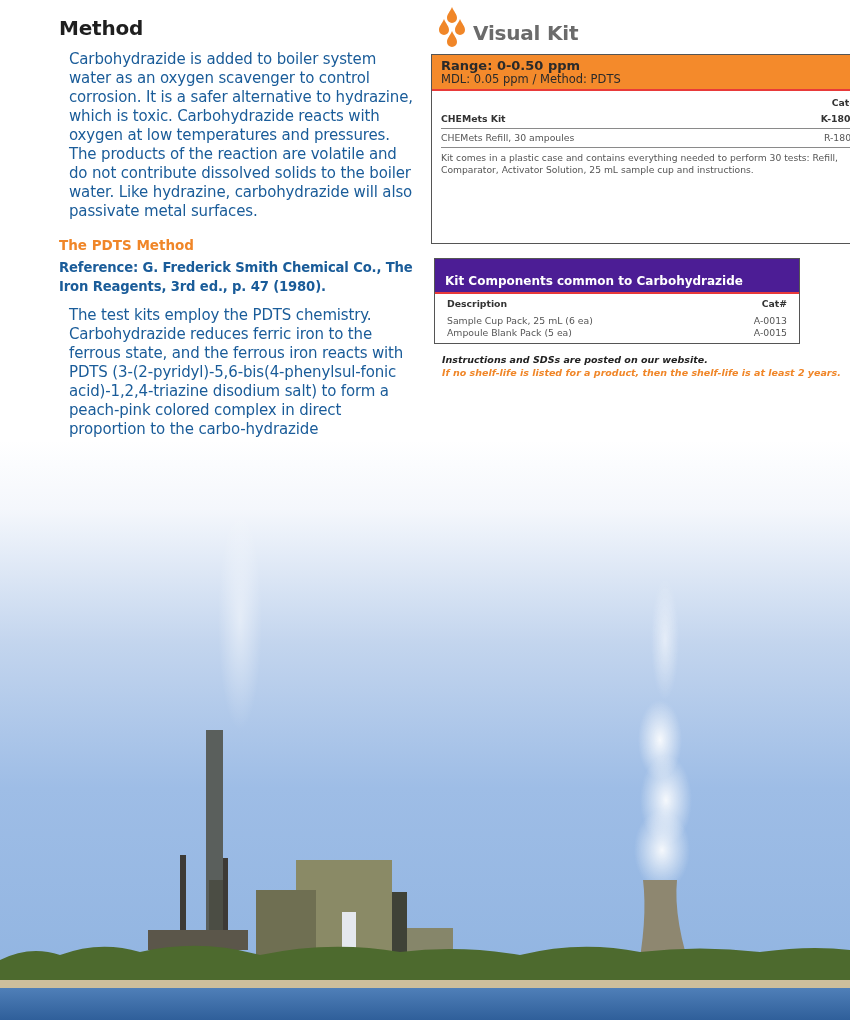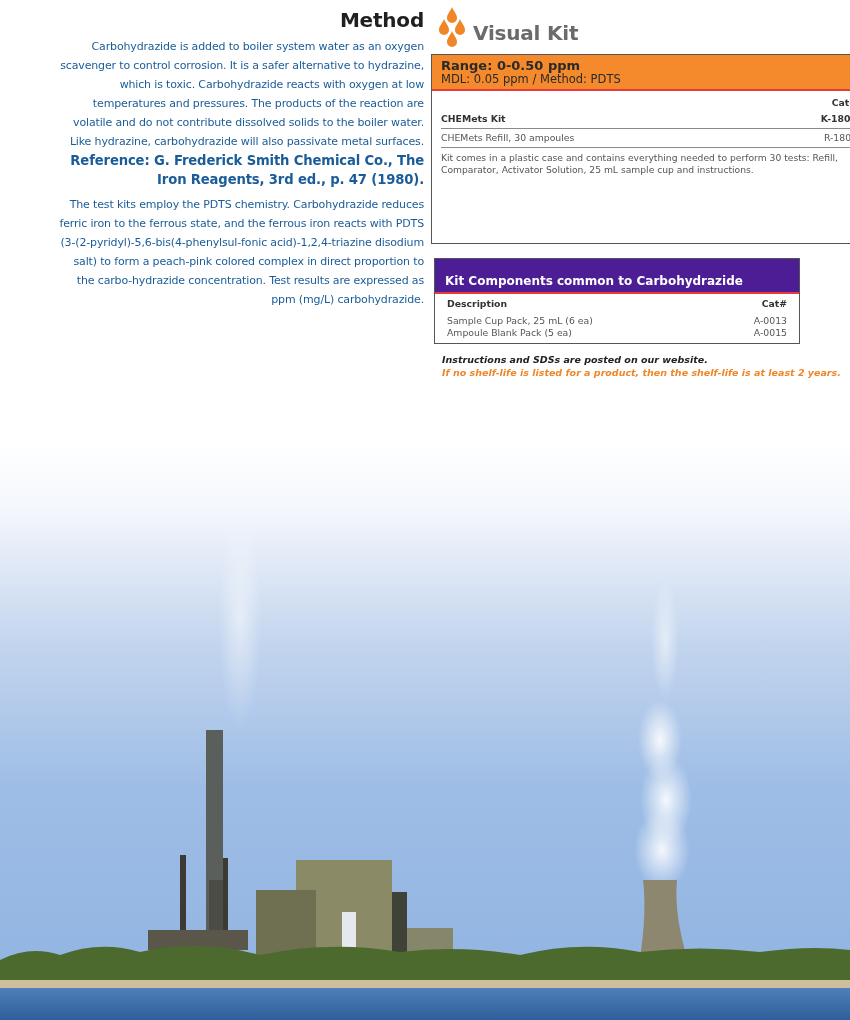--- a/index.html
+++ b/index.html
@@ -1,23 +1,23 @@
 <!DOCTYPE html>
 <html><head>
 <meta charset="utf-8">
 <style>
   html, body { margin: 0; padding: 0; }
   body {
     width: 850px; height: 1020px; position: relative; overflow: hidden;
     background: #ffffff;
     font-family: "DejaVu Sans", "Liberation Sans", sans-serif;
   }
-  .left { position: absolute; left: 59px; top: 8px; width: 365px; text-align: right; }
+  .left { position: absolute; left: 59px; top: 16px; width: 365px; }
   .h-method { font-size: 20px; font-weight: bold; color: #1f1f1f; margin: 0 0 5px 0; letter-spacing: -0.2px; }
-  .p-blue { color: #1a5c99; font-size: 11px; line-height: 19px; margin: 0; letter-spacing: -0.15px; }
+  .p-blue { color: #1a5c99; font-size: 15px; line-height: 19px; margin: 10px; letter-spacing: -0.15px; }
   .h-pdts { color: #f08628; font-size: 13.5px; font-weight: bold; margin: 16px 0 5px 0; }
   .p-ref { color: #1a5c99; font-size: 13.2px; font-weight: bold; line-height: 19px; margin: 0 0 6px 0; letter-spacing: -0.15px; }
 
   .brand { position: absolute; left: 437px; top: 5px; height: 42px; display: flex; align-items: flex-end; }
   .brand-title { font-size: 20px; font-weight: bold; color: #6b6b6b; margin-left: 6px; margin-bottom: 2px; letter-spacing: -0.2px; }
 
   .kitbox { position: absolute; left: 431px; top: 54px; width: 436px; height: 190px; border: 1.5px solid #555; box-sizing: border-box; background: #fff; }
   .kit-head { background: #f48a2b; border-bottom: 2px solid #e83a3a; padding: 4px 9px 3px 9px; }
   .kit-range { font-size: 13px; font-weight: bold; color: #2a2a2a; line-height: 14px; }
   .kit-mdl { font-size: 11.5px; color: #2a2a2a; line-height: 13px; }
@@ -39,20 +39,21 @@
   .n2 { color: #f08628; }
 
   .photo { position: absolute; left: 0; top: 440px; width: 850px; height: 580px; }
 </style>
 </head>
 <body>
 
 <div class="left">
   <h1 class="h-method">Method</h1>
   <p class="p-blue">Carbohydrazide is added to boiler system water as an oxygen scavenger to control corrosion. It is a safer alternative to hydrazine, which is toxic. Carbohydrazide reacts with oxygen at low temperatures and pressures. The products of the reaction are volatile and do not contribute dissolved solids to the boiler water. Like hydrazine, carbohydrazide will also passivate metal surfaces.</p>
+  <h2 class="h-pdts">The PDTS Method</h2>
   <p class="p-ref">Reference:  G. Frederick Smith Chemical Co., The Iron Reagents, 3rd ed., p. 47 (1980).</p>
   <p class="p-blue">The test kits employ the PDTS chemistry. Carbohydrazide reduces ferric iron to the ferrous state, and the ferrous iron reacts with PDTS (3-(2-pyridyl)-5,6-bis(4-phenylsul-fonic acid)-1,2,4-triazine disodium salt) to form a peach-pink colored complex in direct proportion to the carbo-hydrazide concentration. Test results are expressed as ppm (mg/L) carbohydrazide.</p>
 </div>
 
 <div class="brand">
   <svg width="30" height="42" viewBox="0 0 30 42">
     <path d="M15 2 C17 7 20 9 20 13 A5 5 0 0 1 10 13 C10 9 13 7 15 2Z" fill="#f08628"></path>
     <path d="M7 14 C9 19 12 21 12 25 A5 5 0 0 1 2 25 C2 21 5 19 7 14Z" fill="#f08628"></path>
     <path d="M23 14 C25 19 28 21 28 25 A5 5 0 0 1 18 25 C18 21 21 19 23 14Z" fill="#f08628"></path>
     <path d="M15 26 C17 31 20 33 20 37 A5 5 0 0 1 10 37 C10 33 13 31 15 26Z" fill="#f08628"></path>

